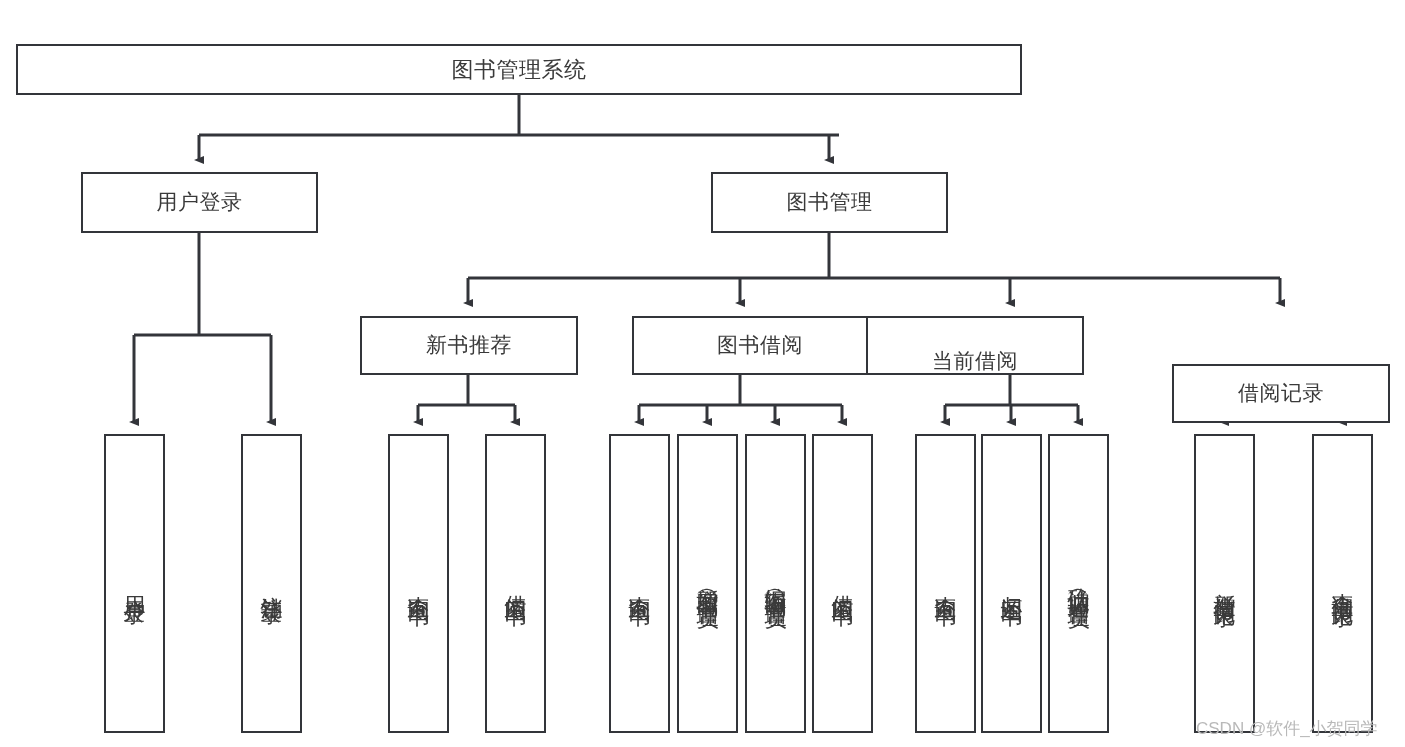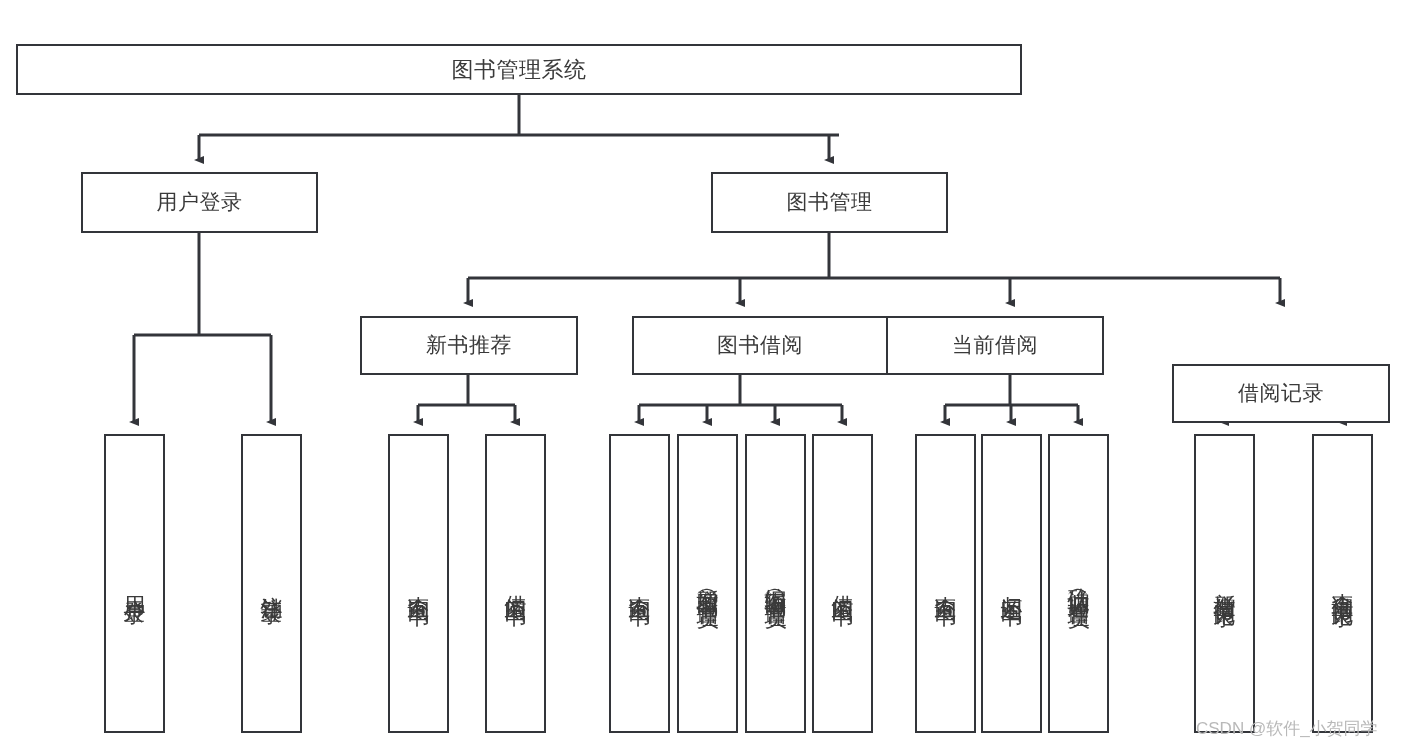--- a/index.html
+++ b/index.html
@@ -136,21 +136,21 @@
   <div class="node h" style="left:711px; top:172px; width:237px; height:61px;">
     <span class="label">图书管理</span>
   </div>
 
   <div class="node h" style="left:360px; top:316px; width:218px; height:59px;">
     <span class="label">新书推荐</span>
   </div>
   <div class="node h" style="left:632px; top:316px; width:256px; height:59px;">
     <span class="label">图书借阅</span>
   </div>
-  <div class="node h" style="left:886px; top:316px; width:218px; height:59px;">
+  <div class="node h" style="left:866px; top:316px; width:218px; height:59px;align-items:flex-end;">
     <span class="label">当前借阅</span>
   </div>
   <div class="node h" style="left:1172px; top:316px; width:218px; height:59px;margin-top:48px;">
     <span class="label">借阅记录</span>
   </div>
 
   <div class="node v" style="left:104px; top:434px; width:61px; height:299px;">
     <span class="label">用户登录</span>
   </div>
   <div class="node v" style="left:241px; top:434px; width:61px; height:299px;">

